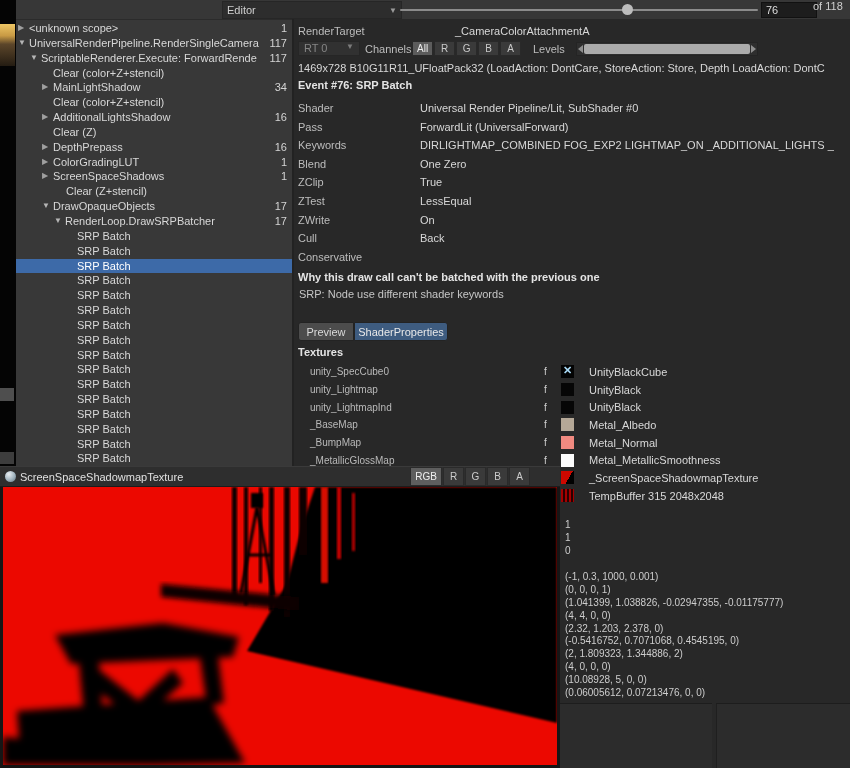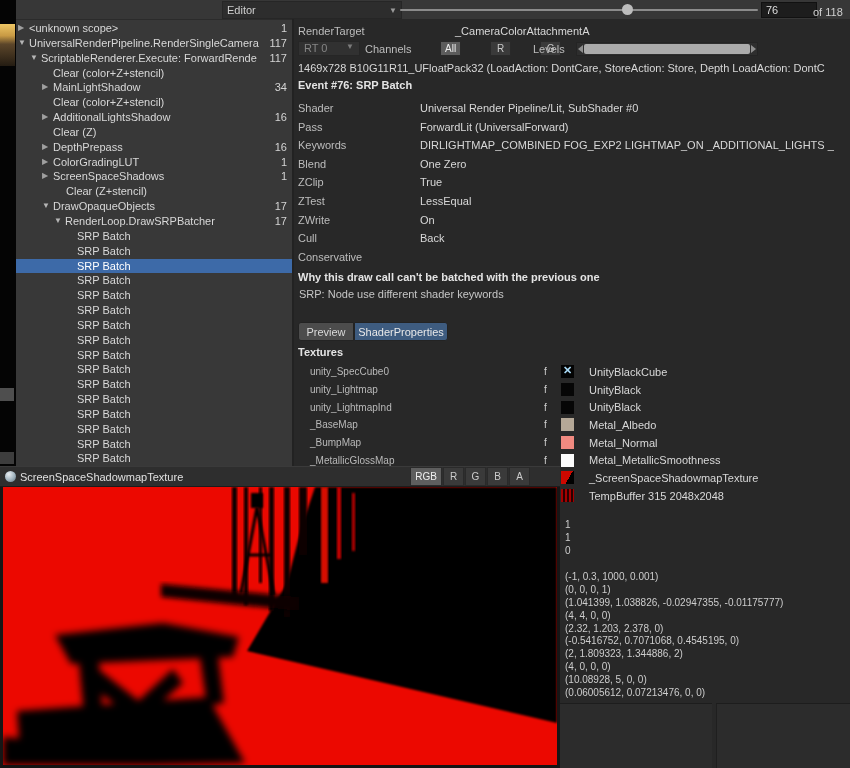--- a/index.html
+++ b/index.html
@@ -19,21 +19,21 @@
   .toolbar{left:16px;top:0;width:834px;height:19px;background:#373737;border-bottom:1px solid #2b2b2b;}
   .btn-disable{left:18px;top:1px;width:197px;height:16px;background:#585858;border:1px solid #2e2e2e;
       border-radius:2px;display:flex;align-items:center;justify-content:center;color:#dedede;margin-top:44px;}
   .dd-editor{left:222px;top:1px;width:170px;height:16px;background:#2d2d2d;border:1px solid #262626;
       display:flex;align-items:center;padding:0 4px;color:#cfcfcf;}
   .dd-editor .car{margin-left:auto;color:#9a9a9a;font-size:8px;}
   .slider-track{left:400px;top:9px;width:358px;height:2px;background:#8b8b8b;border-radius:1px;}
   .slider-handle{left:622px;top:4px;width:11px;height:11px;border-radius:50%;background:#bcbcbc;}
   .evt-box{left:761px;top:2px;width:46px;height:14px;background:#1d1d1d;border:1px solid #111;
       color:#dddddd;display:flex;align-items:center;padding:0 4px;}
-  .of-total{left:813px;top:6px;color:#cfcfcf;}
+  .of-total{left:813px;top:0;color:#cfcfcf;}
 
   
   .tree{left:16px;top:21px;width:276px;height:446px;background:#383838;overflow:hidden;}
   .trow{display:flex;align-items:center;height:14.85px;line-height:14.85px;color:#d8d8d8;
       padding-right:5px;white-space:nowrap;}
   .trow.sel{background:#3d6aa8;color:#fff;}
   .trow .arr{width:11px;flex:0 0 11px;font-size:8px;color:#9f9f9f;text-align:left;}
   .trow .lbl{overflow:hidden;text-overflow:clip;flex:1 1 auto;min-width:0;}
   .trow .cnt{margin-left:6px;flex:0 0 auto;color:#d4d4d4;}
   .trow.sel .cnt{color:#fff;}
@@ -43,21 +43,21 @@
   
   .rpanel{left:294px;top:19px;width:556px;height:749px;background:#282828;overflow:hidden;}
   .rp{position:absolute;}
   .lab{color:#bdbdbd;} .val{color:#d8d8d8;}
   .bold{font-weight:bold;color:#e4e4e4;}
   .rt-dd{background:#313131;border:1px solid #262626;color:#858585;display:flex;align-items:flex-start;
       padding:0 5px;height:15px;width:62px;box-sizing:border-box;}
   .rt-dd .car{margin-left:auto;font-size:8px;color:#7c7c7c;}
   .chbtns{display:flex;gap:1px;}
   .chb{height:15px;min-width:21px;padding:0 4px;background:#3a3a3a;border:1px solid #292929;
-      display:flex;align-items:center;justify-content:center;color:#c9c9c9;font-size:10px;box-sizing:border-box;margin-left:28px;}
+      display:flex;align-items:center;justify-content:center;color:#c9c9c9;font-size:10px;box-sizing:border-box;}
   .chb.on{background:#5c5c5c;color:#eeeeee;}
   .levels-bar{width:180px;height:12px;background:#2e2e2e;border:1px solid #242424;position:relative;}
   .levels-fill{position:absolute;left:7px;right:7px;top:1px;bottom:1px;background:#ababab;border-radius:2px;}
   .lvl-arr-l{position:absolute;left:1px;top:2px;width:0;height:0;border-top:4px solid transparent;
       border-bottom:4px solid transparent;border-right:5px solid #8f8f8f;}
   .lvl-arr-r{position:absolute;right:1px;top:2px;width:0;height:0;border-top:4px solid transparent;
       border-bottom:4px solid transparent;border-left:5px solid #8f8f8f;}
 
   .details{display:grid;grid-template-columns:122px 1fr;row-gap:0;}
   .details .dl{height:18.6px;line-height:18.6px;color:#bdbdbd;white-space:nowrap;}

